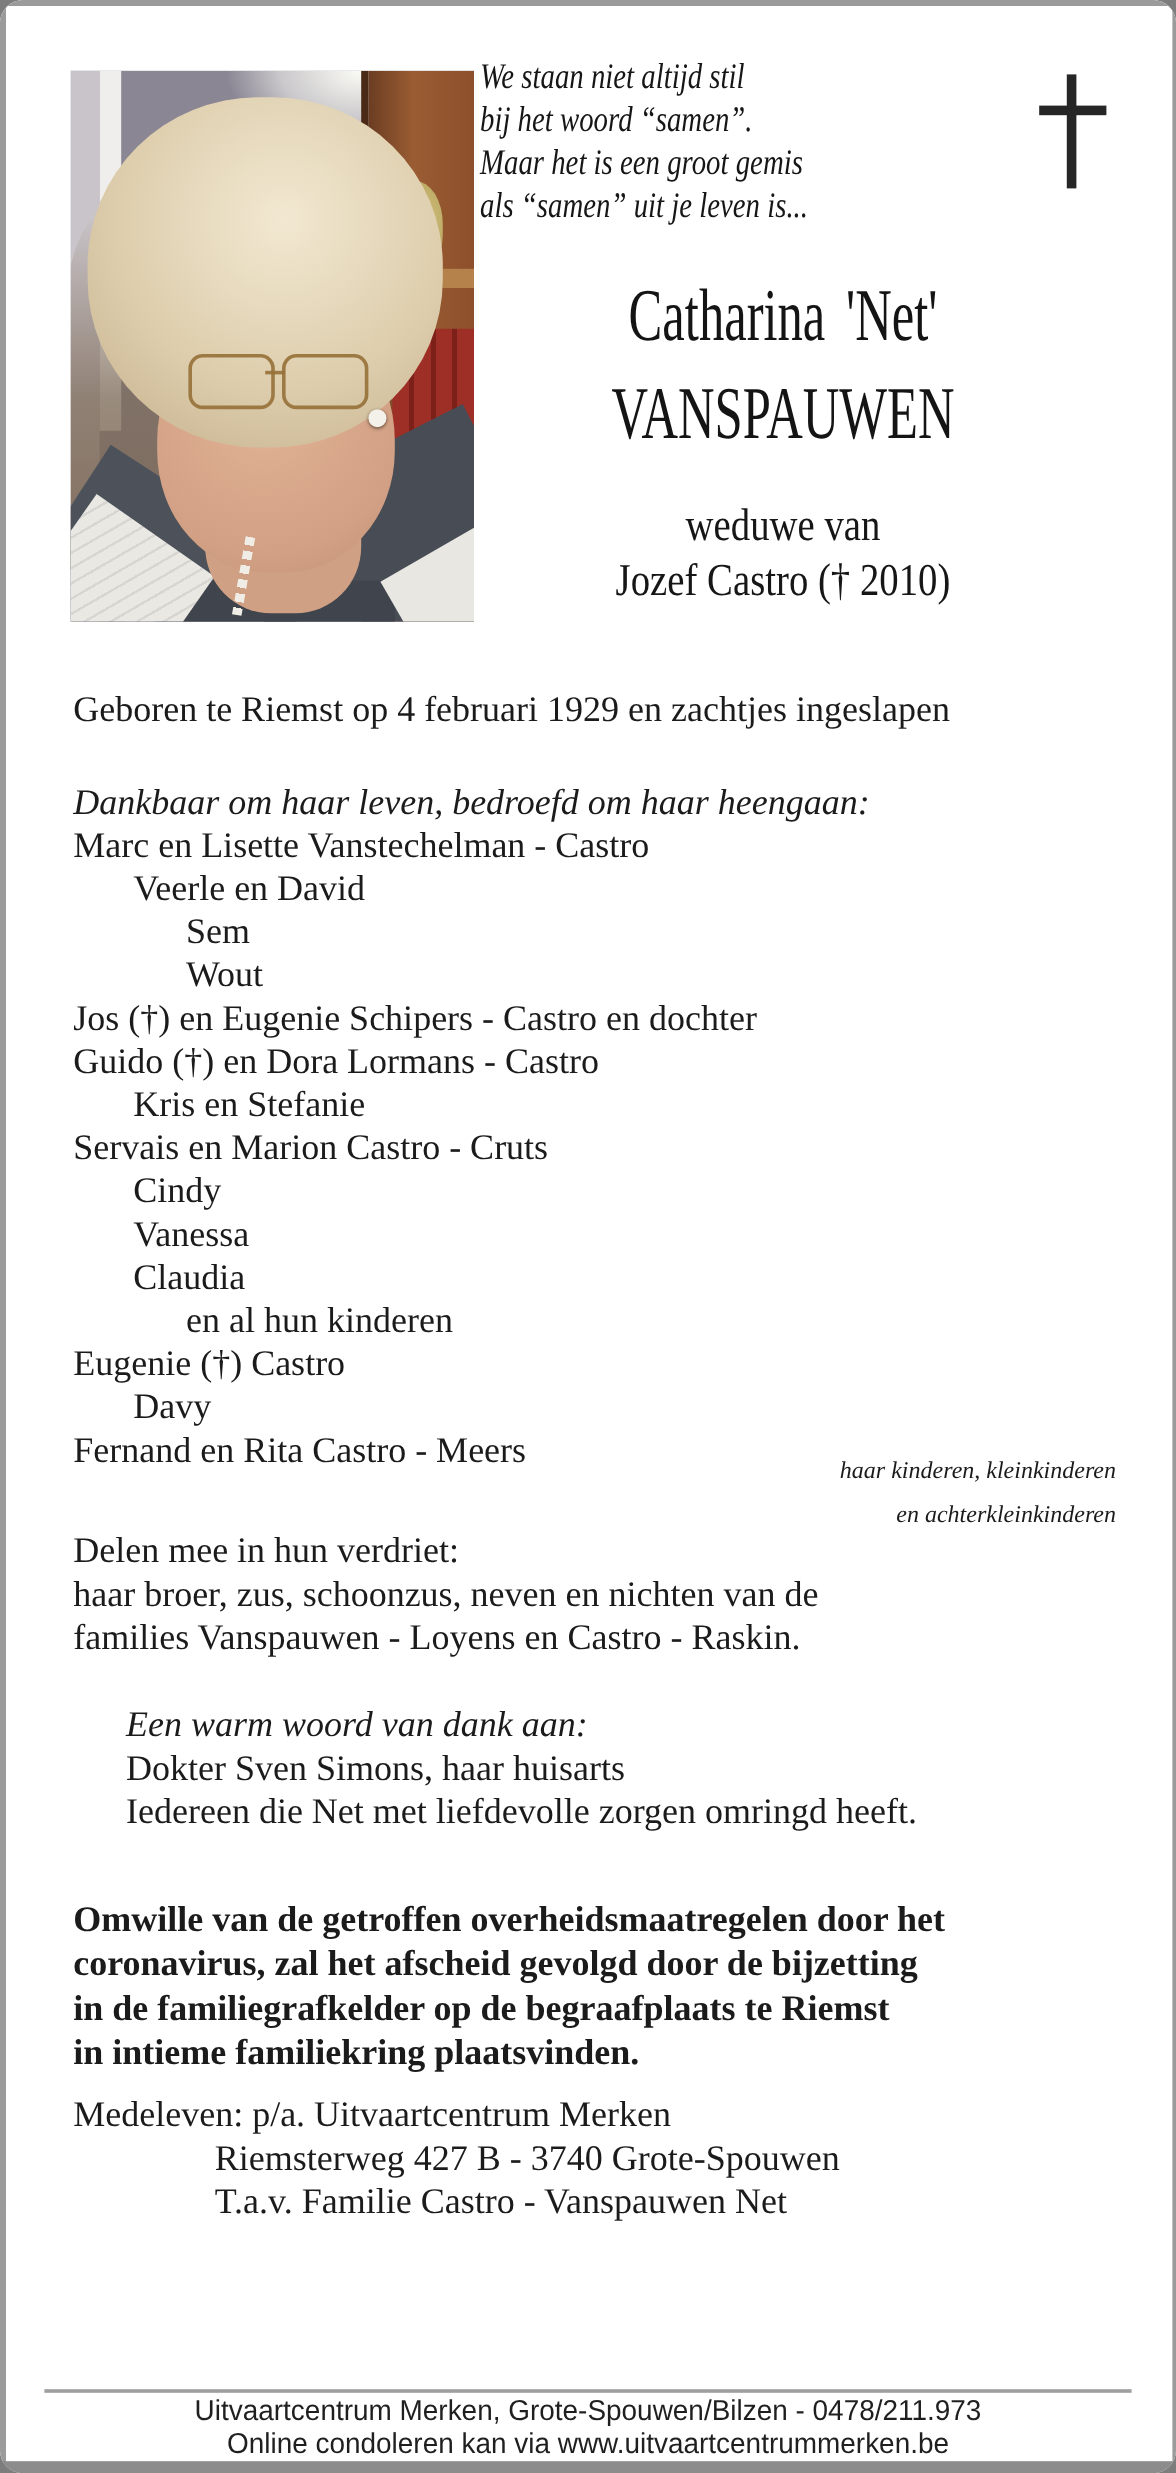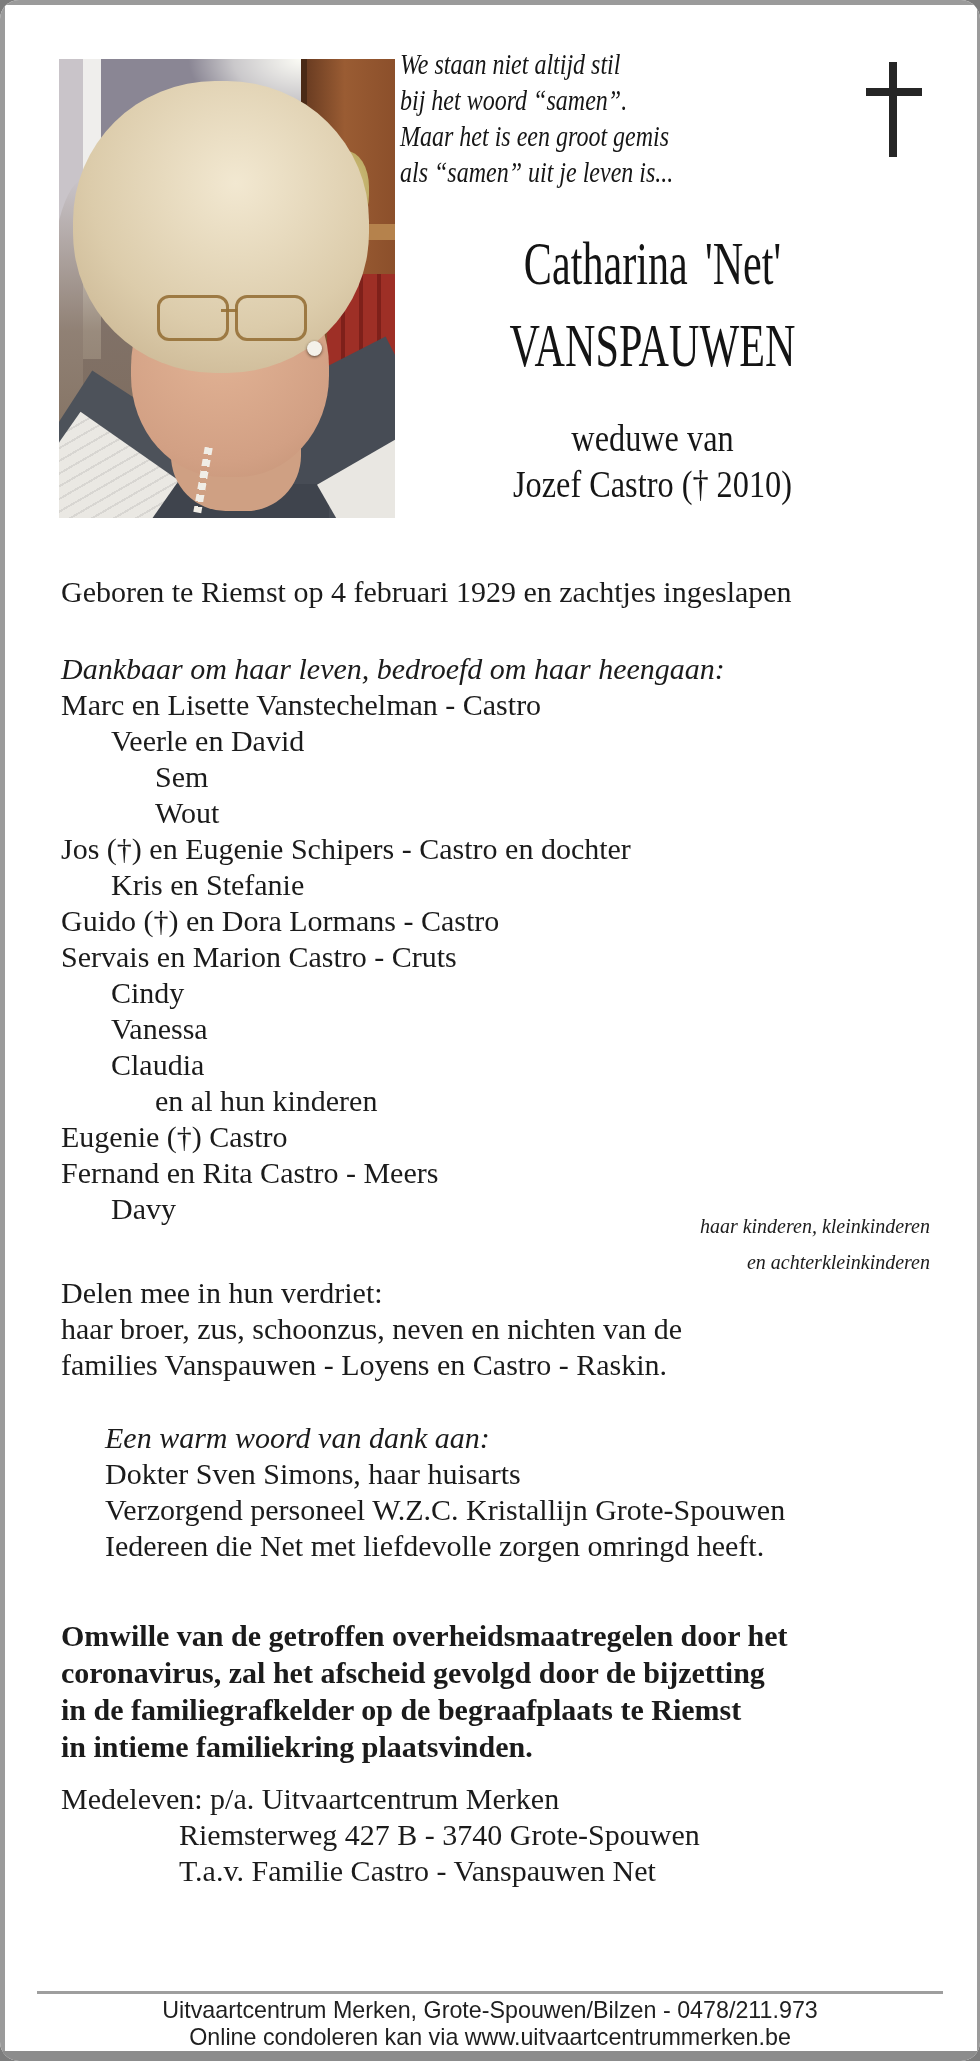--- a/index.html
+++ b/index.html
@@ -153,42 +153,41 @@
     </div>
 
     <div class="line italic mt-intro">Dankbaar om haar leven, bedroefd om haar heengaan:</div>
 
     <div>
         <div class="line indent-0">Marc en Lisette Vanstechelman - Castro</div>
         <div class="line indent-1">Veerle en David</div>
         <div class="line indent-2">Sem</div>
         <div class="line indent-2">Wout</div>
         <div class="line indent-0">Jos (†) en Eugenie Schipers - Castro en dochter</div>
+        <div class="line indent-0">Guido (†) en Dora Lormans - Castro</div>
         <div class="line indent-1">Kris en Stefanie</div>
-        <div class="line indent-0">Guido (†) en Dora Lormans - Castro</div>
         <div class="line indent-0">Servais en Marion Castro - Cruts</div>
         <div class="line indent-1">Cindy</div>
         <div class="line indent-1">Vanessa</div>
         <div class="line indent-1">Claudia</div>
         <div class="line indent-2">en al hun kinderen</div>
         <div class="line indent-0">Eugenie (†) Castro</div>
+        <div class="line indent-1">Davy</div>
         <div class="line indent-0">Fernand en Rita Castro - Meers</div>
-        <div class="line indent-1">Davy</div>
       </div>
 
     <div class="mt-sympathy">
       <div class="line">Delen mee in hun verdriet:</div>
       <div class="line">haar broer, zus, schoonzus, neven en nichten van de</div>
       <div class="line">families Vanspauwen - Loyens en Castro - Raskin.</div>
     </div>
 
     <div class="mt-thanks">
       <div class="line italic">Een warm woord van dank aan:</div>
       <div class="line">Dokter Sven Simons, haar huisarts</div>
-      <div class="line">Verzorgend personeel W.Z.C. Kristallijn Grote-Spouwen</div>
       <div class="line">Iedereen die Net met liefdevolle zorgen omringd heeft.</div>
     </div>
 
     <div class="mt-covid covid">
       <div class="line">Omwille van de getroffen overheidsmaatregelen door het</div>
       <div class="line">coronavirus, zal het afscheid gevolgd door de bijzetting</div>
       <div class="line">in de familiegrafkelder op de begraafplaats te Riemst</div>
       <div class="line">in intieme familiekring plaatsvinden.</div>
     </div>
 

